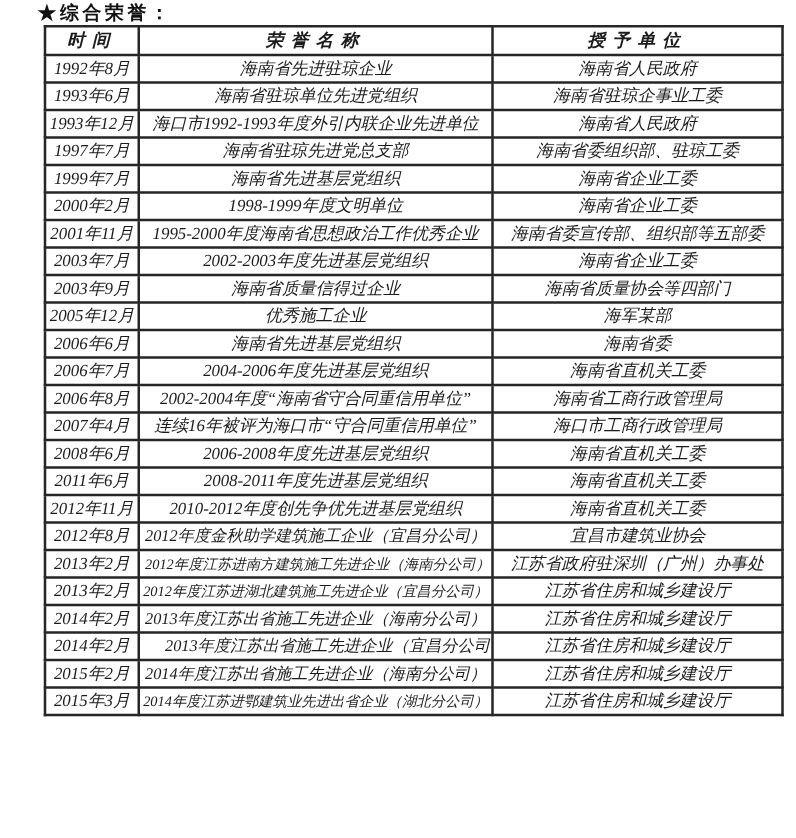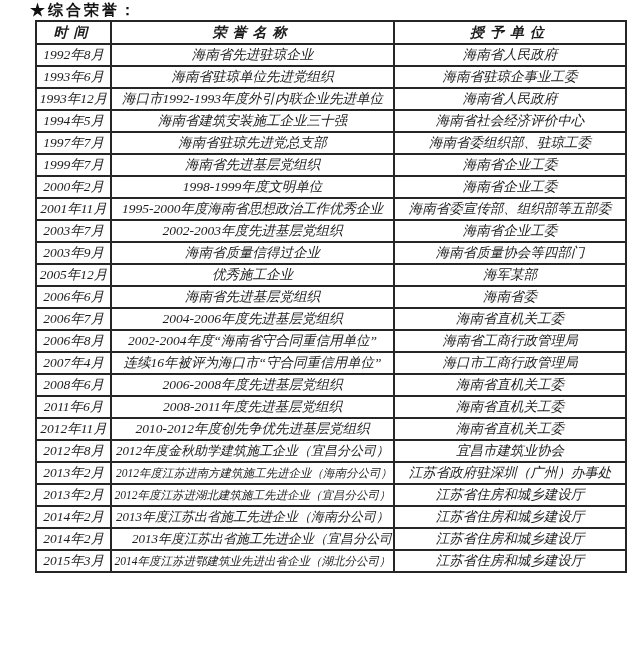--- a/index.html
+++ b/index.html
@@ -68,25 +68,20 @@
         </tr>
         <tr>
           <td class="date">1993年6月</td>
           <td>海南省驻琼单位先进党组织</td>
           <td>海南省驻琼企事业工委</td>
         </tr>
         <tr>
           <td class="date">1993年12月</td>
           <td>海口市1992-1993年度外引内联企业先进单位</td>
           <td>海南省人民政府</td>
-        </tr>
-        <tr>
-          <td class="date">1994年5月</td>
-          <td>海南省建筑安装施工企业三十强</td>
-          <td>海南省社会经济评价中心</td>
         </tr>
         <tr>
           <td class="date">1997年7月</td>
           <td>海南省驻琼先进党总支部</td>
           <td>海南省委组织部、驻琼工委</td>
         </tr>
         <tr>
           <td class="date">1999年7月</td>
           <td>海南省先进基层党组织</td>
           <td>海南省企业工委</td>
@@ -170,20 +165,25 @@
           <td class="date">2014年2月</td>
           <td style="font-size: 13px; letter-spacing: 0px;">2013年度江苏出省施工先进企业（海南分公司）</td>
           <td>江苏省住房和城乡建设厅</td>
         </tr>
         <tr>
           <td class="date">2014年2月</td>
           <td style="font-size: 13px; letter-spacing: 0px; padding-left: 20px;">2013年度江苏出省施工先进企业（宜昌分公司）</td>
           <td>江苏省住房和城乡建设厅</td>
         </tr>
         <tr>
+          <td class="date">2015年2月</td>
+          <td style="font-size: 13px; letter-spacing: 0px;">2014年度江苏出省施工先进企业（海南分公司）</td>
+          <td>江苏省住房和城乡建设厅</td>
+        </tr>
+        <tr>
           <td class="date">2015年3月</td>
           <td style="font-size: 11.5px; letter-spacing: 0px;">2014年度江苏进鄂建筑业先进出省企业（湖北分公司）</td>
           <td>江苏省住房和城乡建设厅</td>
         </tr>
       </tbody>
   </table>
 
 </div>
 
 </body></html>

